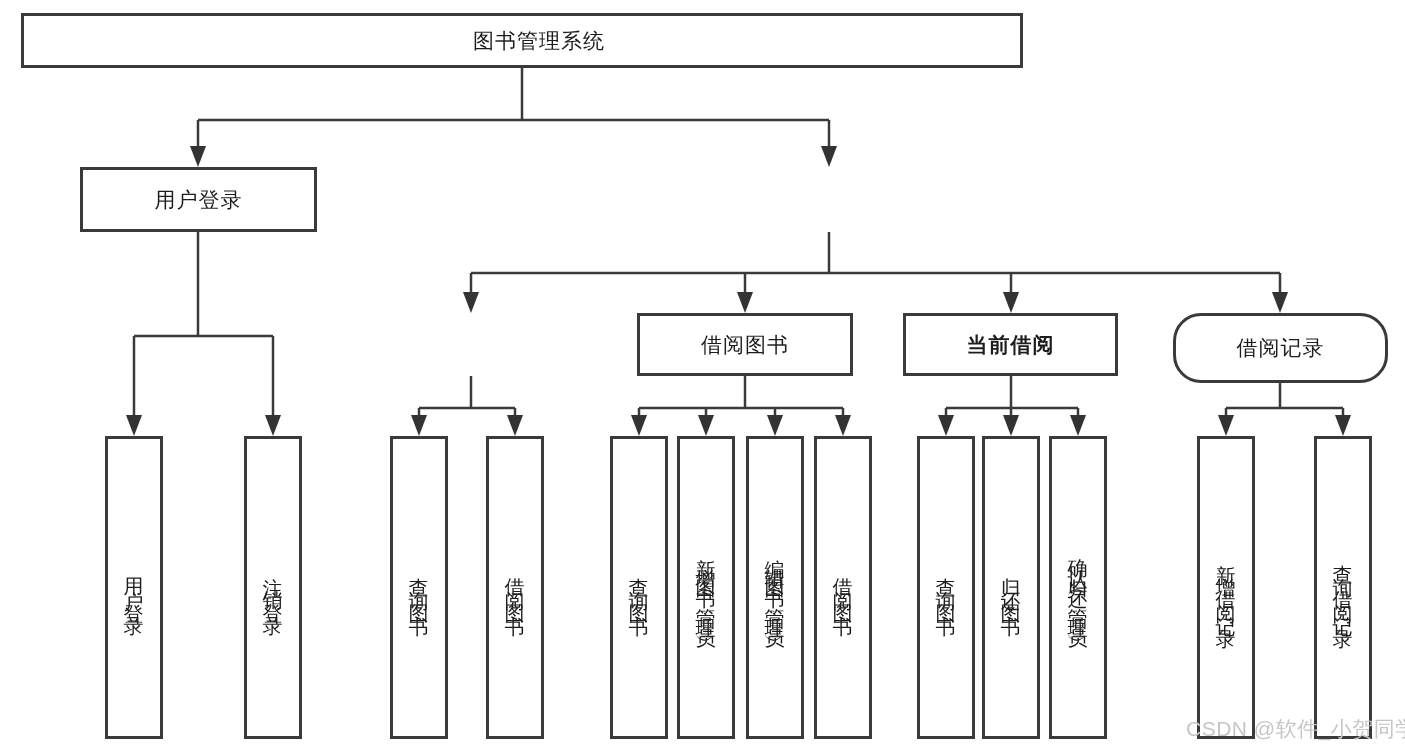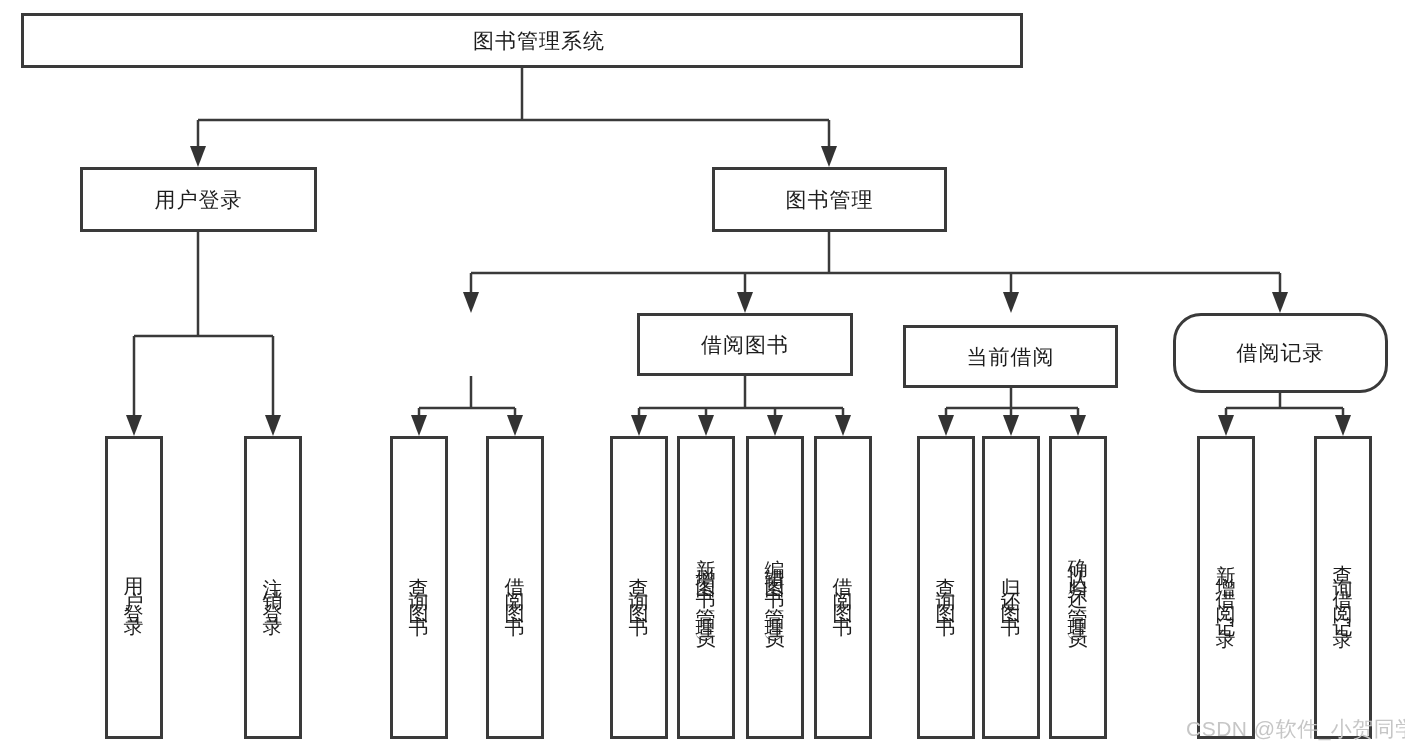--- a/index.html
+++ b/index.html
@@ -121,31 +121,28 @@
     </g>
   </svg>
 
   <div class="node" style="left:21px;top:13px;width:1002px;height:55px;padding-left:34px;">
     <span>图书管理系统</span>
   </div>
 
   <div class="node" style="left:80px;top:167px;width:237px;height:65px;">
     <span>用户登录</span>
   </div>
-  <div class="node" style="left:712px;top:167px;width:235px;height:65px;">
-    <span>图书管理</span>
-  </div>
 
   <div class="node" style="left:637px;top:313px;width:216px;height:63px;">
     <span>借阅图书</span>
   </div>
-  <div class="node" style="left:903px;top:325px;width:215px;height:63px;">
+  <div class="node" style="left:903px;top:313px;width:215px;height:63px;font-weight:bold;">
     <span>当前借阅</span>
   </div>
-  <div class="node" style="left:1173px;top:313px;width:215px;height:80px;border-radius:28px;">
+  <div class="node" style="left:1173px;top:313px;width:215px;height:70px;border-radius:28px;">
     <span>借阅记录</span>
   </div>
 
   <div class="node leaf" style="left:105px;top:436px;width:58px;height:303px;">
     <span>用户登录</span>
   </div>
   <div class="node leaf" style="left:244px;top:436px;width:58px;height:303px;">
     <span>注销登录</span>
   </div>
 

